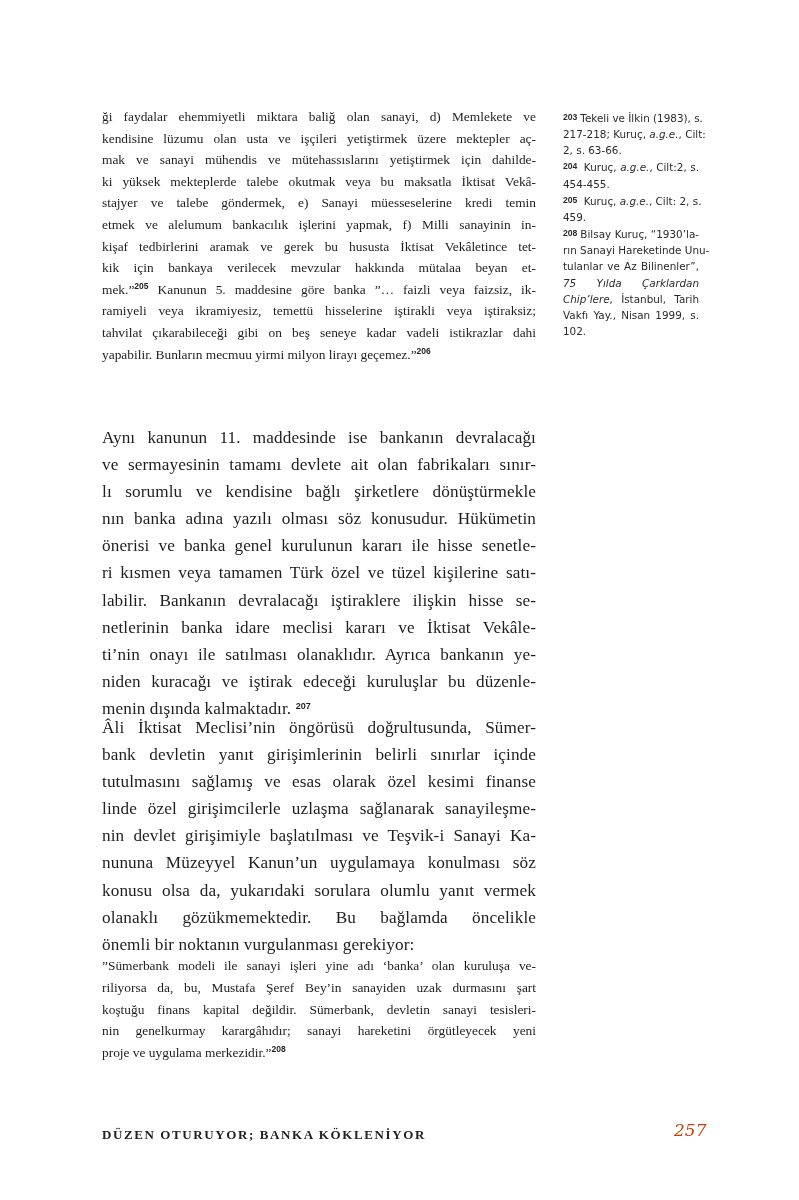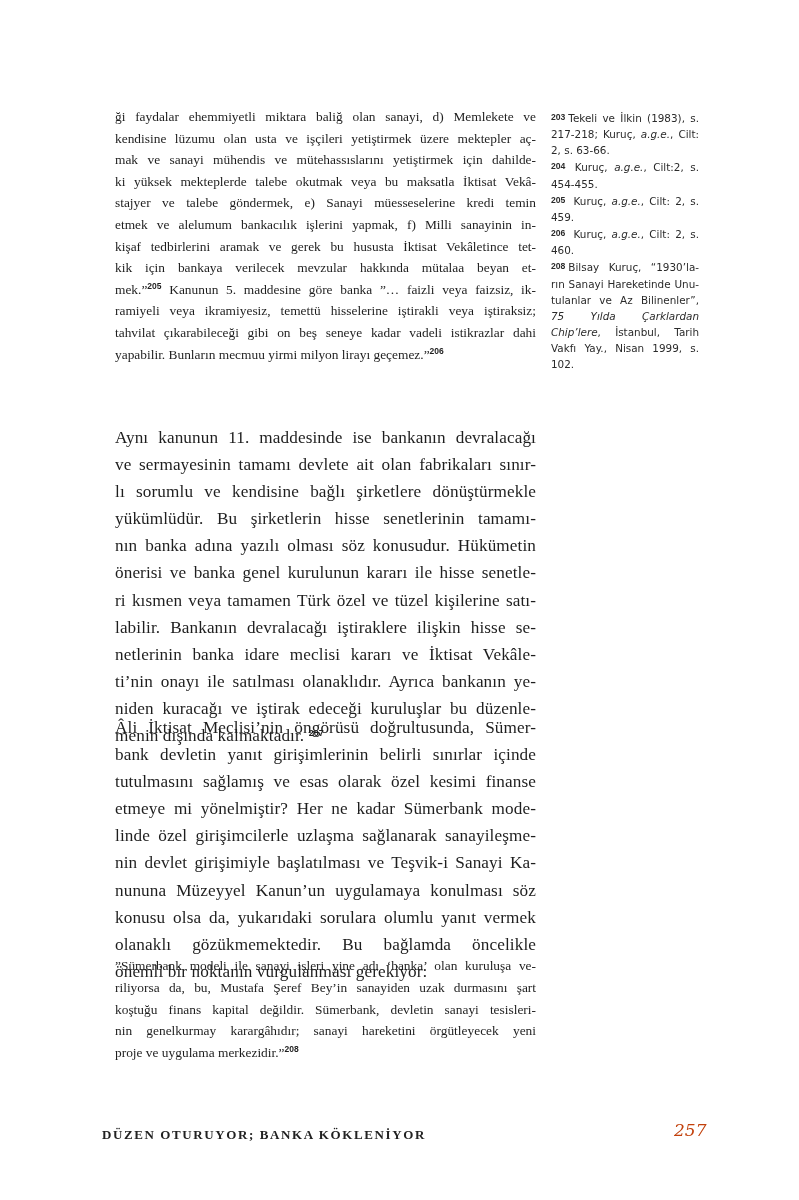--- a/index.html
+++ b/index.html
@@ -33,21 +33,20 @@
     -webkit-hyphens: manual;
     hyphens: manual;
   }
   .quote-block .line,
   .body-para .line,
   .blockquote .line {
     display: block;
     text-align: justify;
     text-align-last: justify;
     white-space: nowrap;
-    margin-left: 13px;
   }
   .quote-block .line.last,
   .body-para .line.last,
   .blockquote .line.last {
     text-align-last: left;
   }
   .line {
     overflow: visible;
   }
 
@@ -92,20 +91,21 @@
     font-family: "DejaVu Sans", "Liberation Sans", sans-serif;
     font-size: 10.4px;
     line-height: 16.1px;
     color: #2a2a2a;
   }
   .note .line {
     display: block;
     white-space: nowrap;
     text-align: justify;
     text-align-last: justify;
+    margin-left: 12px;
   }
   .note .line.last {
     text-align-last: left;
   }
   .note-num {
     font-family: "Liberation Sans", "DejaVu Sans", sans-serif;
     font-weight: bold;
     font-size: 8.6px;
     vertical-align: 0.25em;
     margin-right: 3px;
@@ -150,36 +150,34 @@
     <span class="line"><span>mek.”</span><sup class="fn">205</sup><span> Kanunun 5. maddesine göre banka ”… faizli veya faizsiz, ik-</span></span>
     <span class="line">ramiyeli veya ikramiyesiz, temettü hisselerine iştirakli veya iştiraksiz;</span>
     <span class="line">tahvilat çıkarabileceği gibi on beş seneye kadar vadeli istikrazlar dahi</span>
     <span class="line last"><span>yapabilir. Bunların mecmuu yirmi milyon lirayı geçemez.”</span><sup class="fn">206</sup></span>
   </div>
 
   <div class="body-para para-1">
     <span class="line">Aynı kanunun 11. maddesinde ise bankanın devralacağı</span>
     <span class="line">ve sermayesinin tamamı devlete ait olan fabrikaları sınır-</span>
     <span class="line">lı sorumlu ve kendisine bağlı şirketlere dönüştürmekle</span>
-    <span class="line">yükümlüdür. Bu şirketlerin hisse senetlerinin tamamı-</span>
     <span class="line">nın banka adına yazılı olması söz konusudur. Hükümetin</span>
     <span class="line">önerisi ve banka genel kurulunun kararı ile hisse senetle-</span>
     <span class="line">ri kısmen veya tamamen Türk özel ve tüzel kişilerine satı-</span>
     <span class="line">labilir. Bankanın devralacağı iştiraklere ilişkin hisse se-</span>
     <span class="line">netlerinin banka idare meclisi kararı ve İktisat Vekâle-</span>
     <span class="line">ti’nin onayı ile satılması olanaklıdır. Ayrıca bankanın ye-</span>
     <span class="line">niden kuracağı ve iştirak edeceği kuruluşlar bu düzenle-</span>
     <span class="line last"><span>menin dışında kalmaktadır. </span><sup class="fn">207</sup></span>
   </div>
 
   <div class="body-para para-2">
     <span class="line">Âli İktisat Meclisi’nin öngörüsü doğrultusunda, Sümer-</span>
     <span class="line">bank devletin yanıt girişimlerinin belirli sınırlar içinde</span>
     <span class="line">tutulmasını sağlamış ve esas olarak özel kesimi finanse</span>
-    <span class="line">etmeye mi yönelmiştir? Her ne kadar Sümerbank mode-</span>
     <span class="line">linde özel girişimcilerle uzlaşma sağlanarak sanayileşme-</span>
     <span class="line">nin devlet girişimiyle başlatılması ve Teşvik-i Sanayi Ka-</span>
     <span class="line">nununa Müzeyyel Kanun’un uygulamaya konulması söz</span>
     <span class="line">konusu olsa da, yukarıdaki sorulara olumlu yanıt vermek</span>
     <span class="line">olanaklı gözükmemektedir. Bu bağlamda öncelikle</span>
     <span class="line last">önemli bir noktanın vurgulanması gerekiyor:</span>
   </div>
 
   <div class="blockquote">
     <span class="line">”Sümerbank modeli ile sanayi işleri yine adı ‘banka’ olan kuruluşa ve-</span>
@@ -200,24 +198,20 @@
     <div class="note">
       <span class="line"><span class="note-num">204</span><span> Kuruç, </span><i>a.g.e.</i><span>, Cilt:2, s.</span></span>
       <span class="line last">454-455.</span>
     </div>
 
     <div class="note">
       <span class="line"><span class="note-num">205</span><span> Kuruç, </span><i>a.g.e.</i><span>, Cilt: 2, s.</span></span>
       <span class="line last">459.</span>
     </div>
 
-    <div class="note">
-      <span class="line"><span class="note-num">206</span><span> Kuruç, </span><i>a.g.e.</i><span>, Cilt: 2, s.</span></span>
-      <span class="line last">460.</span>
-    </div>
 
 
     <div class="note">
       <span class="line"><span class="note-num">208</span><span>Bilsay Kuruç, “1930’la-</span></span>
       <span class="line">rın Sanayi Hareketinde Unu-</span>
       <span class="line">tulanlar ve Az Bilinenler”,</span>
       <span class="line"><i>75  Yılda  Çarklardan</i></span>
       <span class="line"><i>Chip’lere</i><span>, İstanbul, Tarih</span></span>
       <span class="line">Vakfı Yay., Nisan 1999, s.</span>
       <span class="line last">102.</span>

